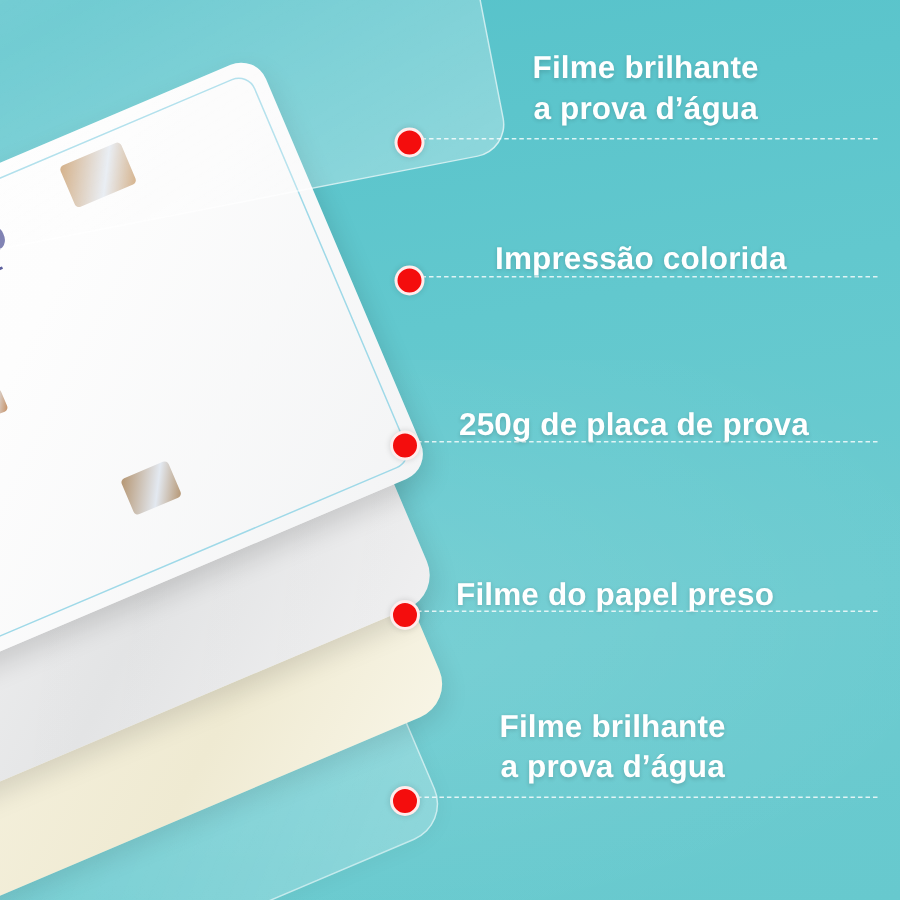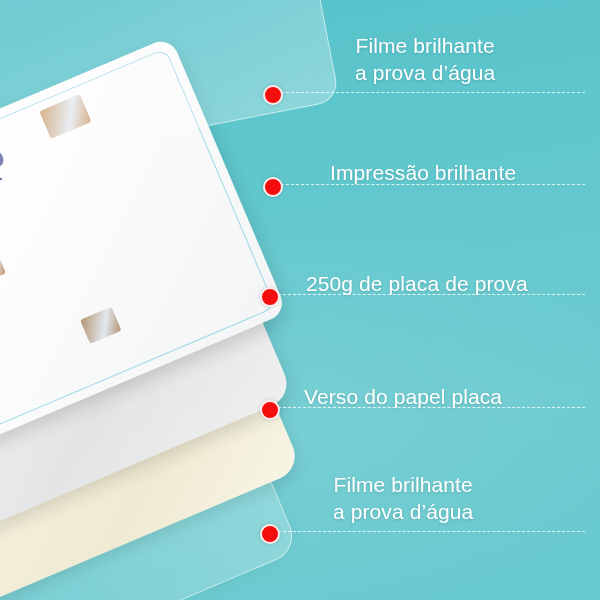--- a/index.html
+++ b/index.html
@@ -147,21 +147,21 @@
   .leader {
     position: absolute;
     height: 0;
     border-top: 1.6px dashed rgba(255,255,255,0.80);
     margin-top: -1px;
     z-index: 30;
   }
   .label {
     position: absolute;
     color: #ffffff;
-    font-weight: normal;
+    font-weight: bold;
     font-size: 21px;
     line-height: 1.30;
     letter-spacing: 0.1px;
     text-shadow: 0 1px 3px rgba(0,0,0,0.16);
     white-space: nowrap;
     z-index: 45;
   }
   .label.two-line { text-align: center; }
   .label .l2 { display: block; }
 </style>
@@ -196,31 +196,31 @@
 
   <div id="callouts-host">
       <div class="callout" style="top: 0px;">
         <div class="leader" style="left: 281px; top: 93px; width: 304px;"></div>
         <div class="dot" style="left: 271px; top: 93px;"></div>
         <div class="label two-line" style="left: 355px; top: 32px;"><span>Filme brilhante</span><span class="l2">a prova d’água</span></div>
       </div>
       <div class="callout" style="top: 0px;">
         <div class="leader" style="left: 281px; top: 185px; width: 304px;"></div>
         <div class="dot" style="left: 271px; top: 185px;"></div>
-        <div class="label" style="left: 330px; top: 159px;"><span>Impressão brilhante</span></div>
+        <div class="label" style="left: 330px; top: 159px;"><span>Impressão colorida</span></div>
       </div>
       <div class="callout" style="top: 0px;">
         <div class="leader" style="left: 278px; top: 295px; width: 307px;"></div>
         <div class="dot" style="left: 268px; top: 295px;"></div>
         <div class="label" style="left: 306px; top: 270px;"><span>250g de placa de prova</span></div>
       </div>
       <div class="callout" style="top: 0px;">
         <div class="leader" style="left: 278px; top: 408px; width: 307px;"></div>
         <div class="dot" style="left: 268px; top: 408px;"></div>
-        <div class="label" style="left: 304px; top: 383px;"><span>Verso do papel placa</span></div>
+        <div class="label" style="left: 304px; top: 383px;"><span>Filme do papel preso</span></div>
       </div>
       <div class="callout" style="top: 0px;">
         <div class="leader" style="left: 278px; top: 532px; width: 307px;"></div>
         <div class="dot" style="left: 268px; top: 532px;"></div>
         <div class="label two-line" style="left: 333px; top: 471px;"><span>Filme brilhante</span><span class="l2">a prova d’água</span></div>
       </div>
     </div>
 
 </div>
 

